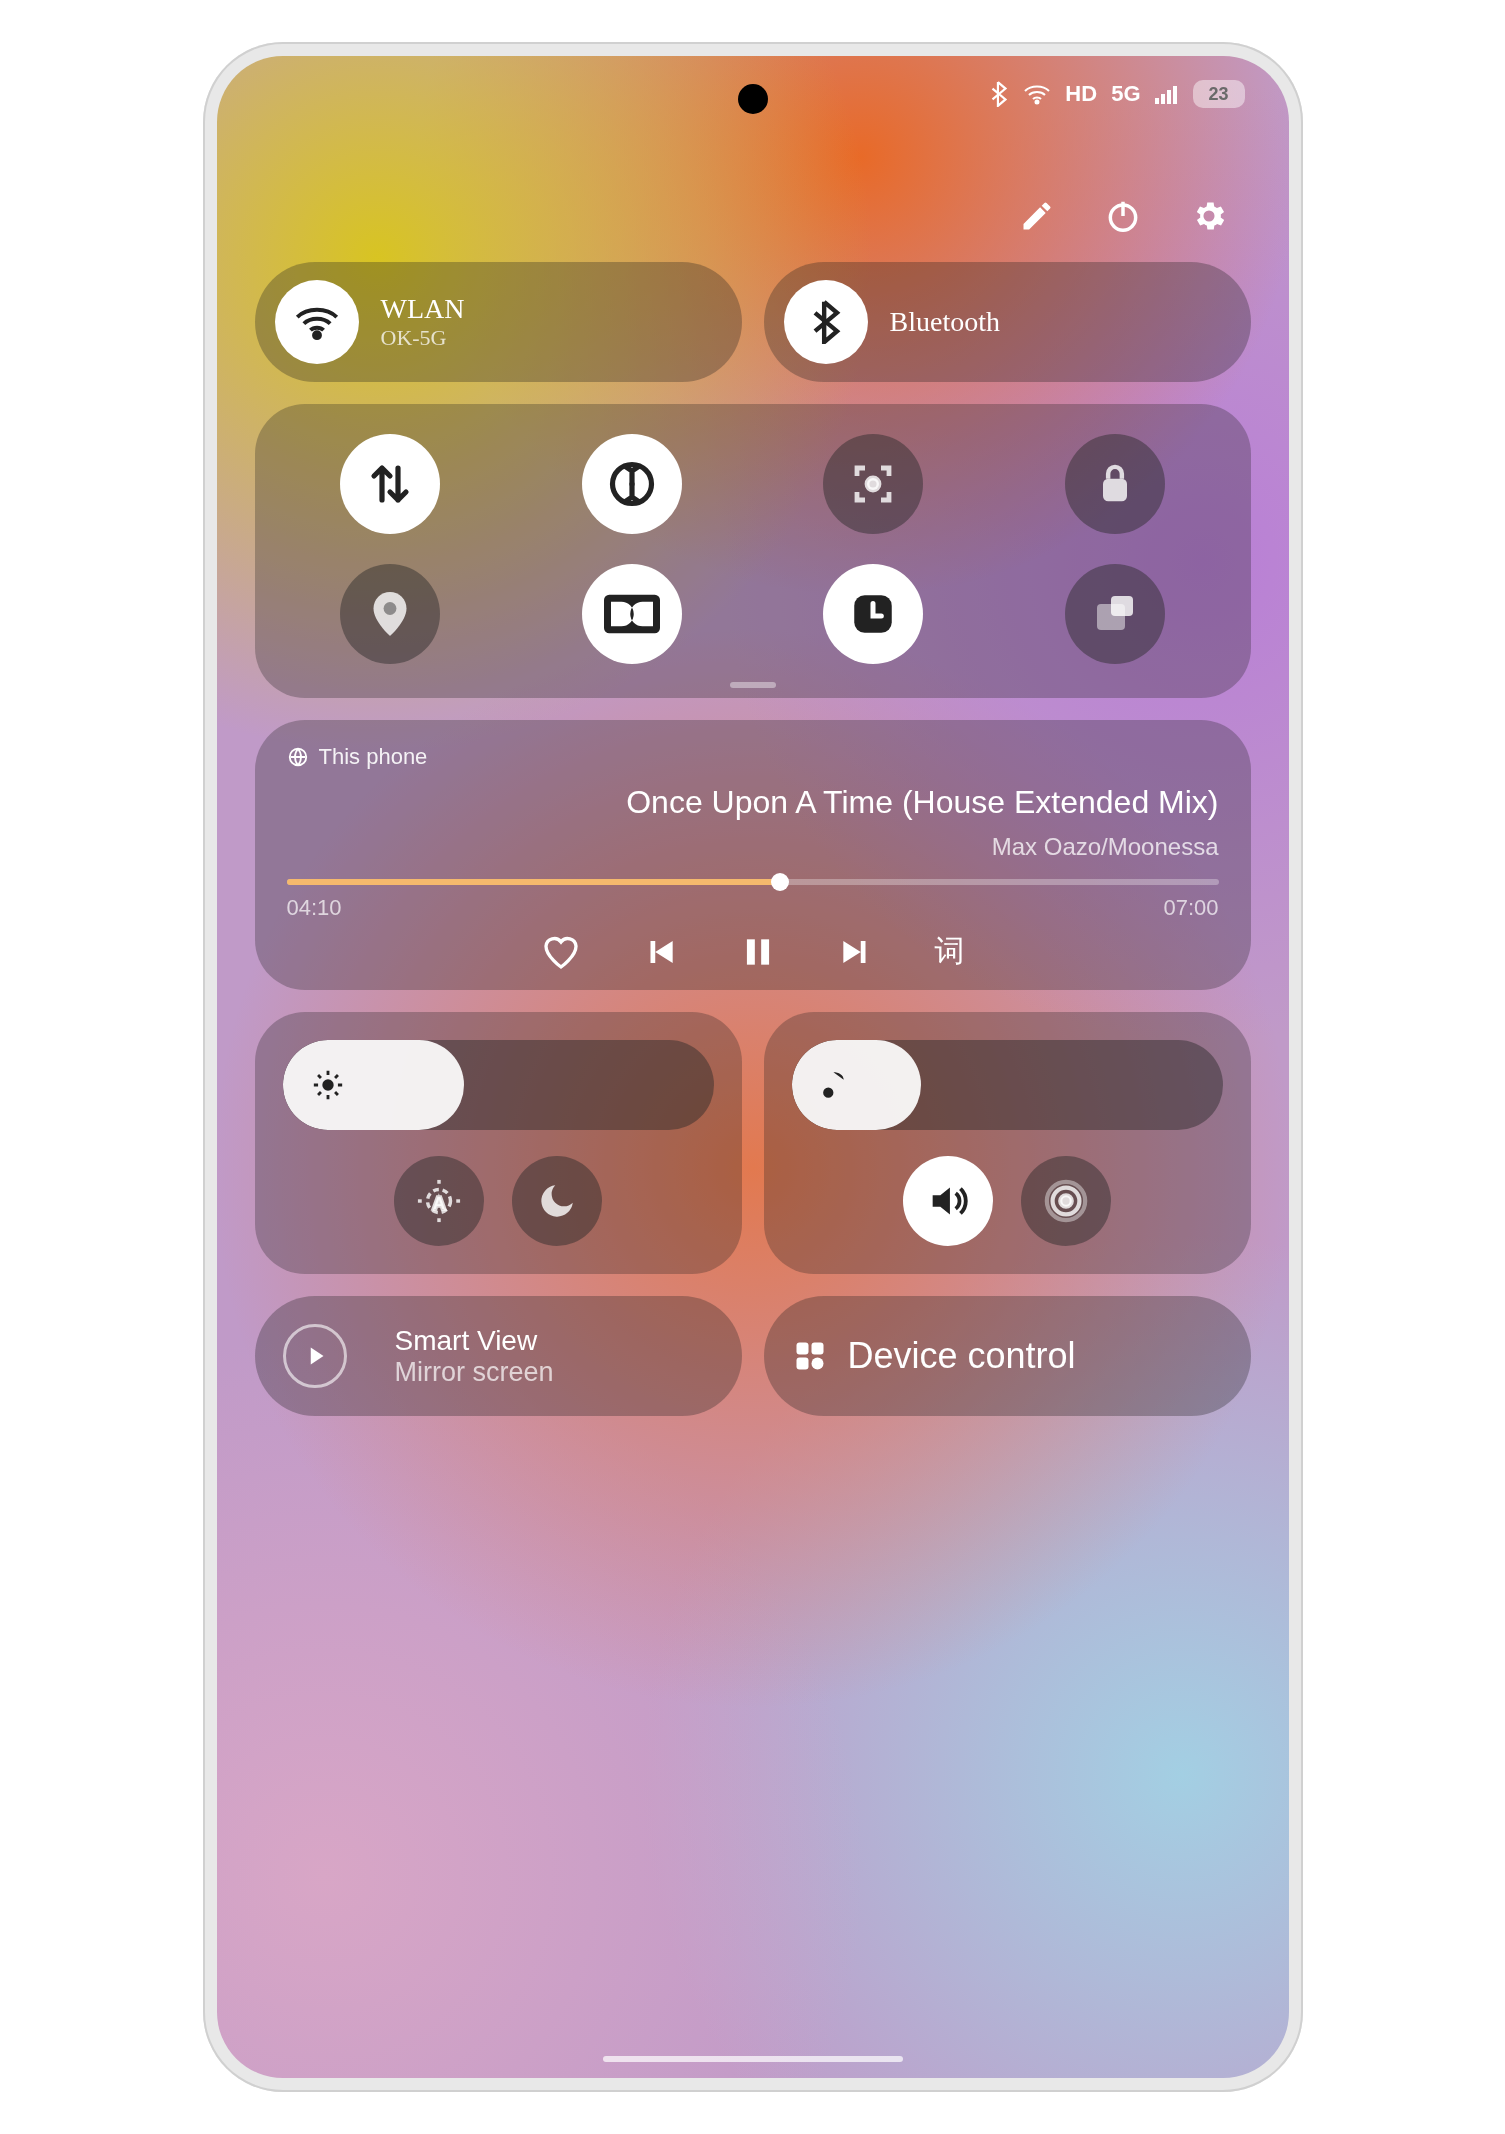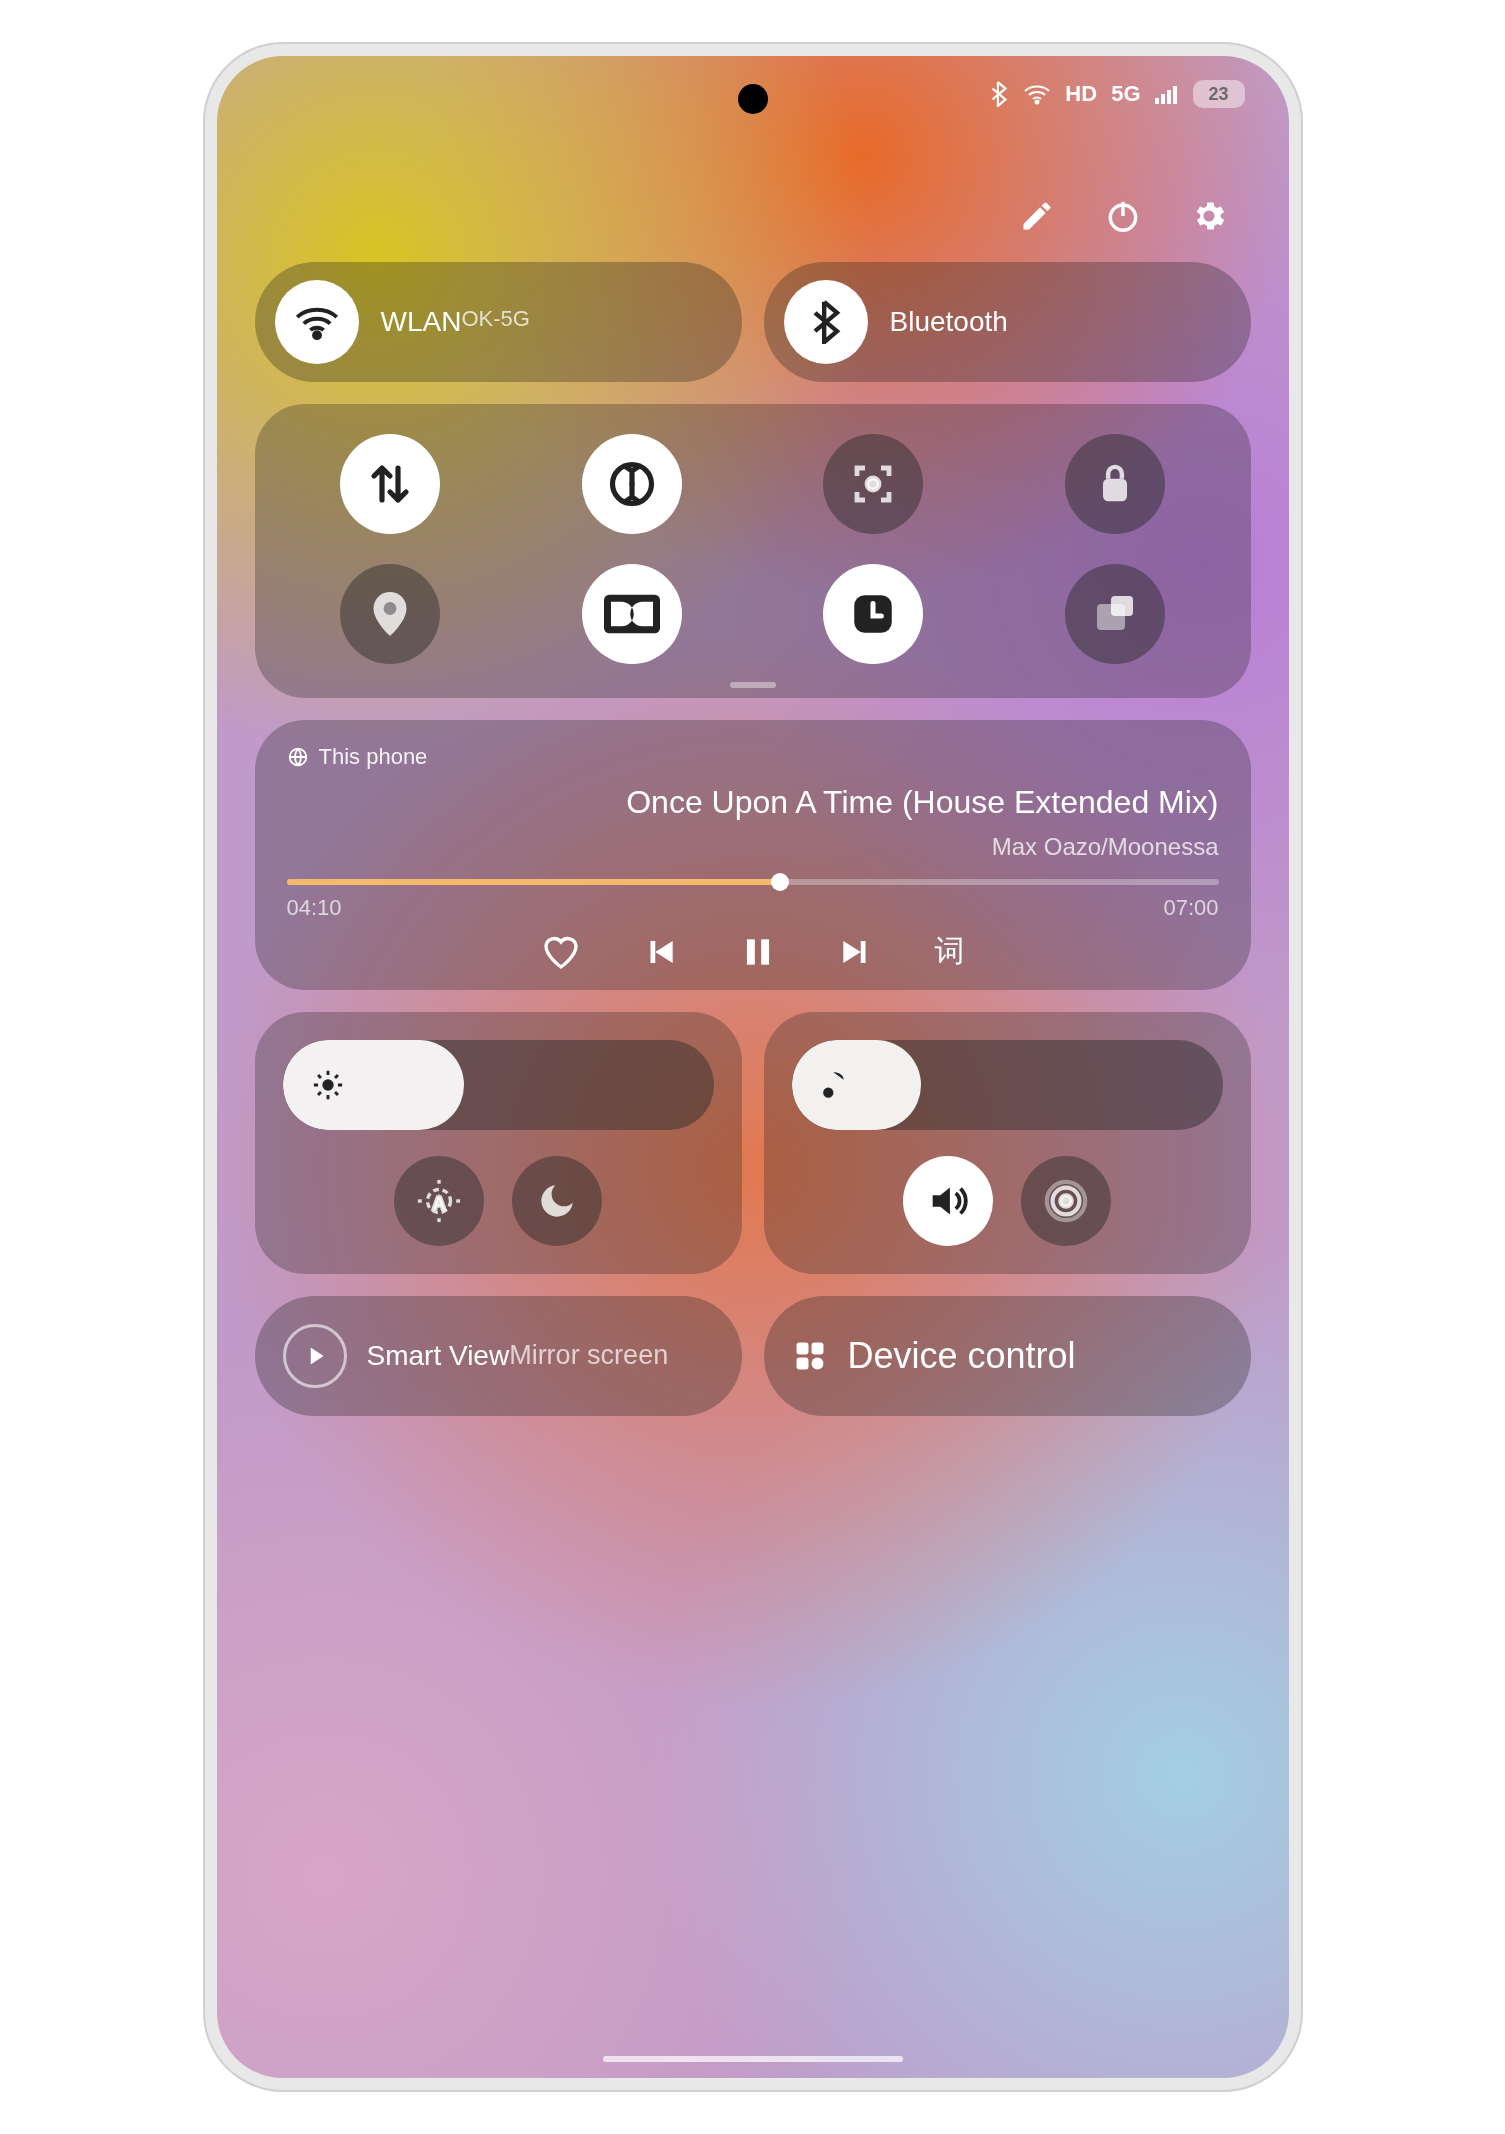--- a/index.html
+++ b/index.html
@@ -57,21 +57,21 @@
   .toprow .hicon { width:40px; height:40px; color:#fff; display:flex; align-items:center; justify-content:center; cursor:pointer; }
 
   .row2 { display:flex; gap:22px; margin-bottom:22px; }
   .pill {
     flex:1; height:120px; border-radius:60px;
     background:rgba(30,30,30,.30);
     display:flex; align-items:center; padding:0 20px; gap:22px;
     color:#fff;
   }
   .circle { width:84px; height:84px; border-radius:50%; background:#fff; display:flex; align-items:center; justify-content:center; color:#222; }
-  .pill .lbls { display:flex; flex-direction:row; }
+  .pill .lbls { display:flex; flex-direction:column;font-family:Liberation Serif, serif; }
   .pill .l1 { font-size:28px; }
   .pill .l2 { font-size:22px; color:rgba(255,255,255,.75); }
 
   .panel {
     background:rgba(30,30,30,.28);
     border-radius:50px;
     margin-bottom:22px;
   }
 
   .grid8 { padding:30px 30px 34px; display:grid; grid-template-columns:repeat(4,1fr); grid-template-rows:repeat(2,1fr); gap:30px 30px; justify-items:center; position:relative;}
@@ -366,21 +366,21 @@
       </div>
     </div>
 
     <div class="row-bottom">
       <div class="bpill">
         <div class="iconring">
           <svg width="34" height="34" viewBox="0 0 24 24" fill="#fff">
                 <path d="M9 6 L18 12 L9 18 Z"></path>
               </svg>
         </div>
-        <div class="lbls" style="display:flex;flex-direction:row;">
+        <div class="lbls" style="display:flex;flex-direction:column;margin-left:28px;">
           <span style="font-size:28px;">Smart View</span>
           <span style="font-size:27px;color:rgba(255,255,255,.7);">Mirror screen</span>
         </div>
       </div>
       <div class="bpill">
         <span>
           <svg width="36" height="36" viewBox="0 0 24 24" fill="#fff">
                 <rect x="3" y="3" width="8" height="8" rx="2"></rect>
                 <rect x="13" y="3" width="8" height="8" rx="2"></rect>
                 <rect x="3" y="13" width="8" height="8" rx="2"></rect>

